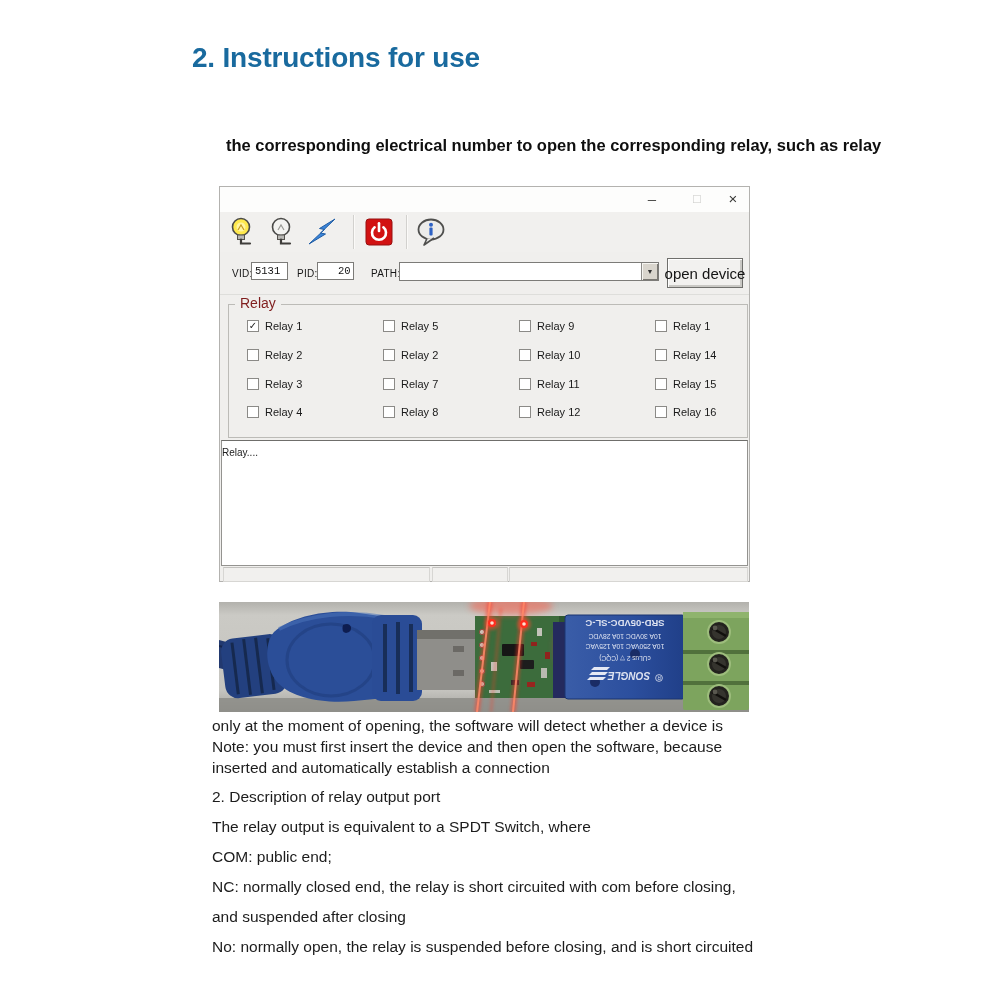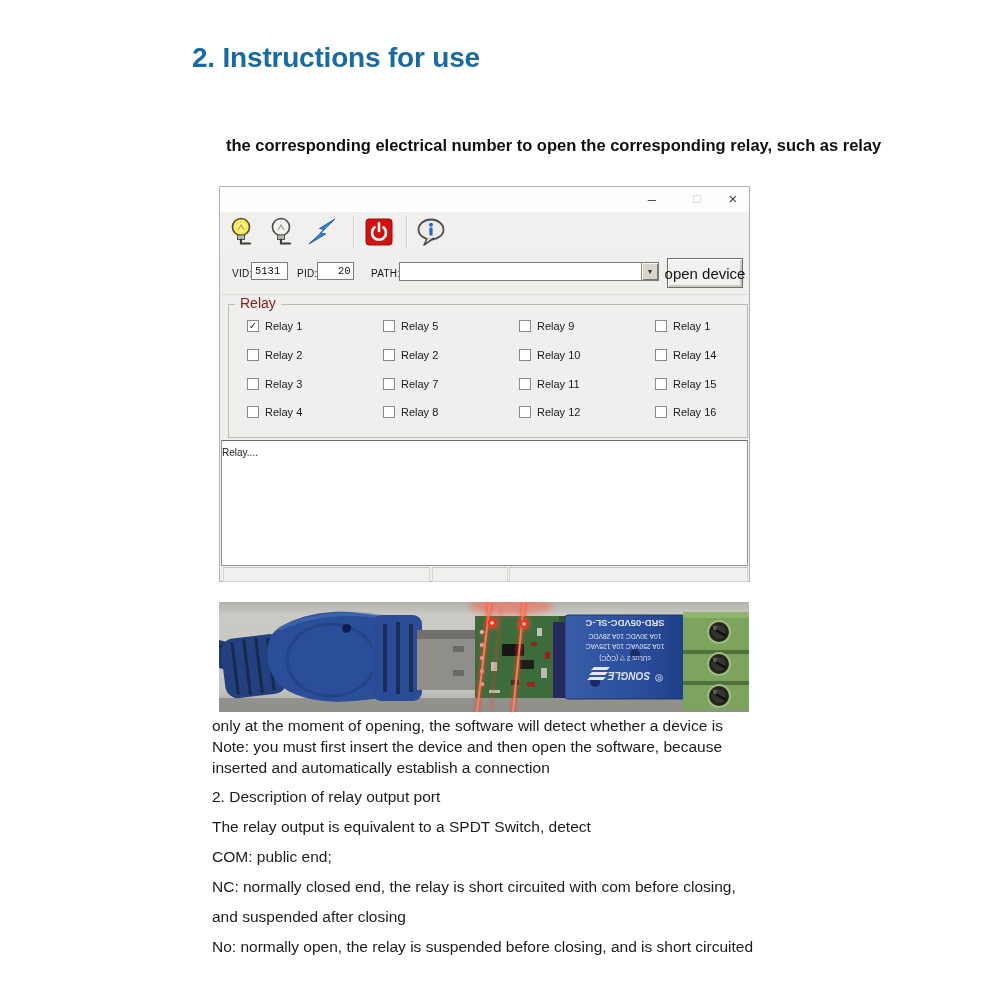--- a/index.html
+++ b/index.html
@@ -353,20 +353,20 @@
     </svg>
   </div>
 
   <div class="abs note">
     <div>only at the moment of opening, the software will detect whether a device is</div>
     <div>Note: you must first insert the device and then open the software, because</div>
     <div>inserted and automatically establish a connection</div>
   </div>
   <div class="abs sec2">2. Description of relay output port</div>
   <div class="abs bodylines">
-    <div>The relay output is equivalent to a SPDT Switch, detect</div>
+    <div>The relay output is equivalent to a SPDT Switch, where</div>
     <div>COM: public end;</div>
     <div>NC: normally closed end, the relay is short circuited with com before closing,</div>
     <div>and suspended after closing</div>
     <div>No: normally open, the relay is suspended before closing, and is short circuited</div>
   </div>
 
 </div>
 
 </body></html>

